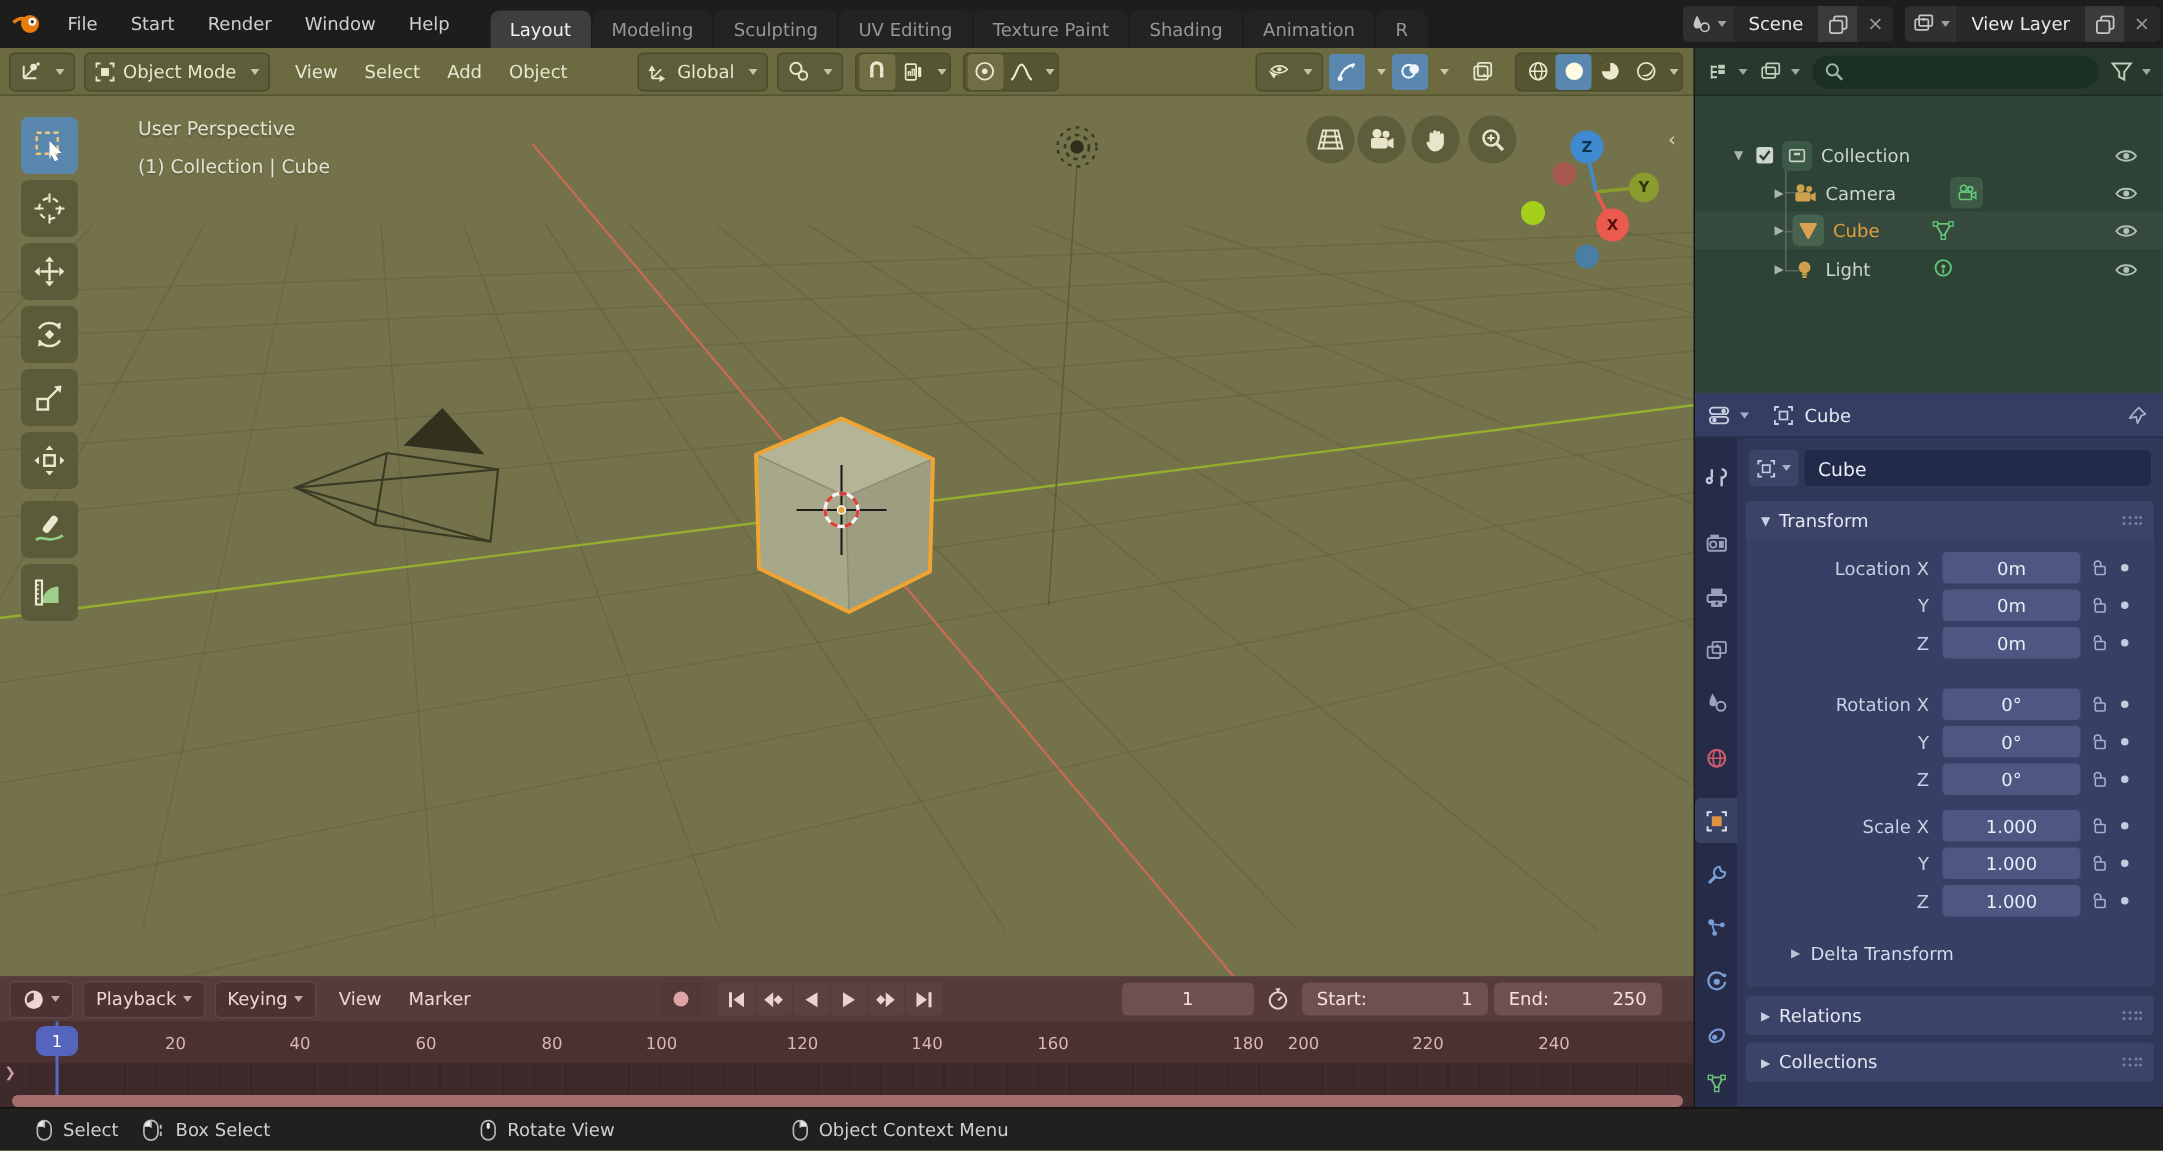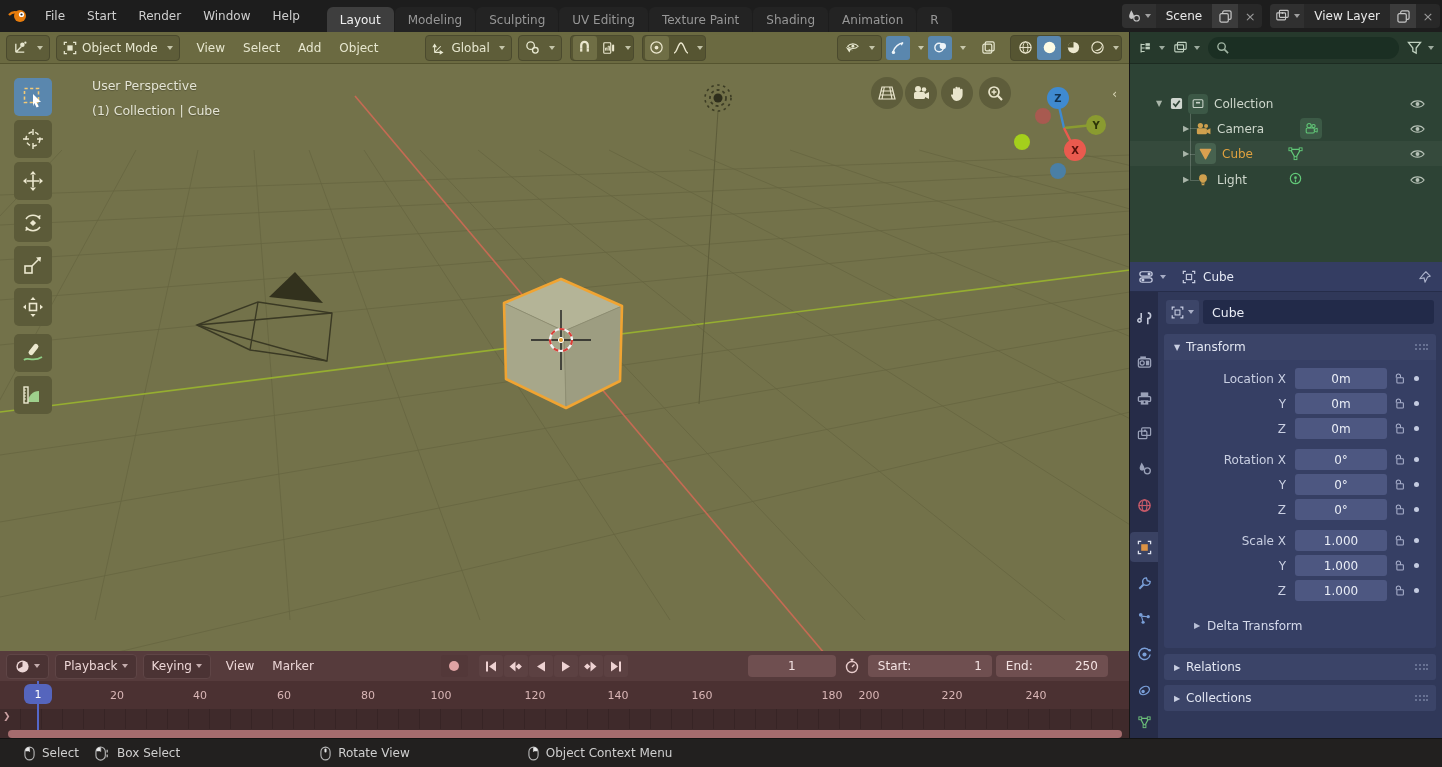--- a/index.html
+++ b/index.html
@@ -752,21 +752,21 @@
             <span class="plabel">Z</span>
             <div class="pfield">0m</div>
             <span class="lock">
               <svg width="13" height="13" viewBox="0 0 16 16">
                 <rect x="6" y="7" width="8" height="6.5" rx="1" fill="none" stroke="currentColor" stroke-width="1.3"></rect>
                 <path d="M10.5 7 V5 a2.6 2.6 0 0 0-5.2 0 v2" fill="none" stroke="currentColor" stroke-width="1.3"></path>
               </svg>
             </span>
             <span class="pdot"></span>
           </div>
-        <div class="prow" style="margin-top:6px">
+        <div class="prow" style="margin-top:16px">
             <span class="plabel">Rotation X</span>
             <div class="pfield">0°</div>
             <span class="lock">
               <svg width="13" height="13" viewBox="0 0 16 16">
                 <rect x="6" y="7" width="8" height="6.5" rx="1" fill="none" stroke="currentColor" stroke-width="1.3"></rect>
                 <path d="M10.5 7 V5 a2.6 2.6 0 0 0-5.2 0 v2" fill="none" stroke="currentColor" stroke-width="1.3"></path>
               </svg>
             </span>
             <span class="pdot"></span>
           </div>

